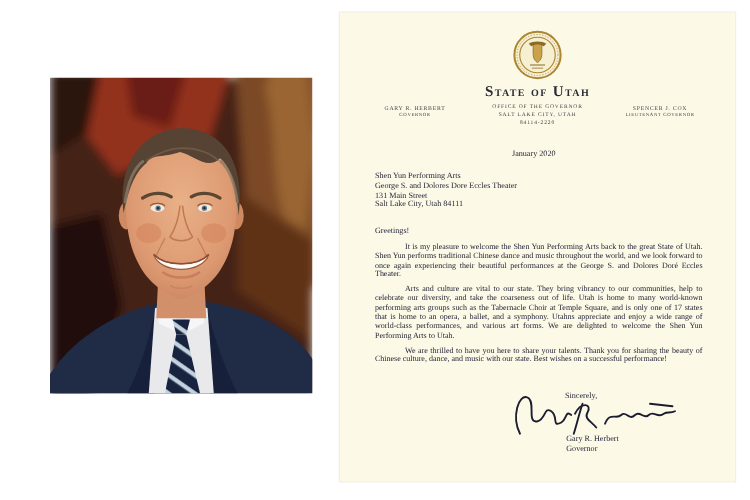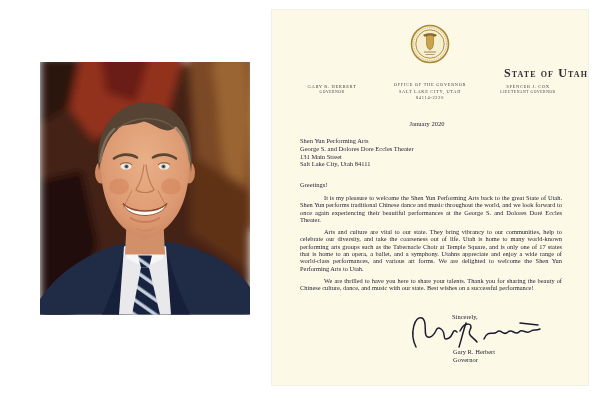--- a/index.html
+++ b/index.html
@@ -11,21 +11,21 @@
   .photo{position:absolute;left:40px;top:62px;width:210px;height:253px;overflow:hidden;}
   .photo svg{display:block;width:100%;height:100%;}
 
   
   .letter{position:absolute;left:272px;top:10px;width:316px;height:375px;
           background:#fcf9e6;box-shadow:0 0 0 1px rgba(180,170,120,.18);
           color:#26263a;}
   .letter *{position:absolute;}
 
   .seal{left:50%;top:14px;transform:translateX(-50%);width:40px;height:40px;}
-  .lh-title{left:0;right:0;top:56px;text-align:right;font-variant:small-caps;
+  .lh-title{left:0;right:0;top:56px;text-align:center;font-variant:small-caps;
             font-size:12px;letter-spacing:1.1px;color:#2c2c36;font-weight:600;}
   .lh-center{left:0;right:0;top:72px;text-align:center;color:#45454e;}
   .lh-center div{position:static;font-size:4.4px;letter-spacing:.7px;line-height:6.6px;
                  text-transform:uppercase;}
   .lh-side{top:74px;width:96px;text-align:center;color:#45454e;}
   .lh-side .nm{position:static;font-size:4.6px;letter-spacing:.6px;text-transform:uppercase;line-height:6.4px;}
   .lh-side .tt{position:static;font-size:3.8px;letter-spacing:.5px;text-transform:uppercase;line-height:5.4px;}
   .lh-left{left:12px;}
   .lh-right{right:12px;}
 

